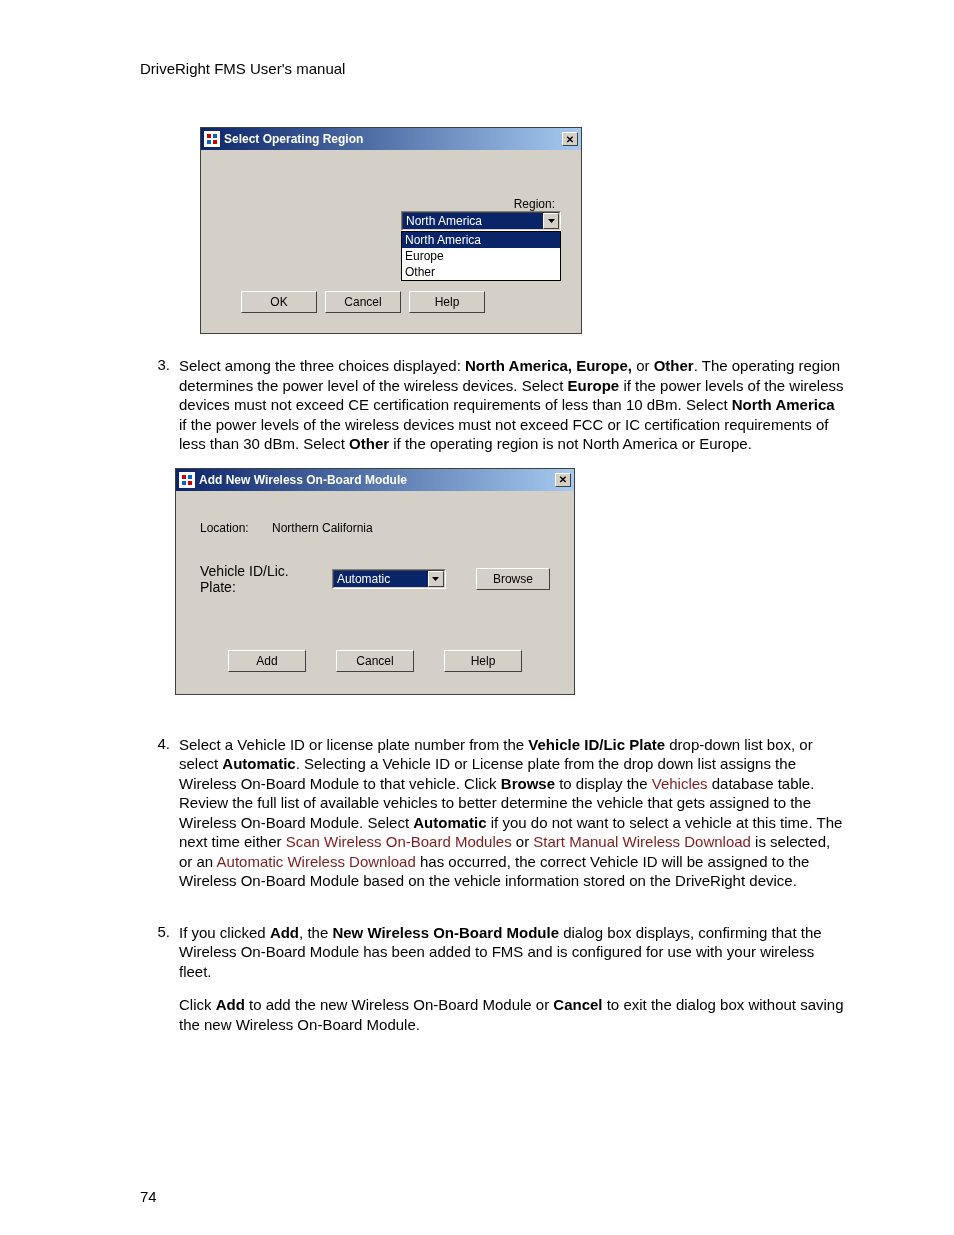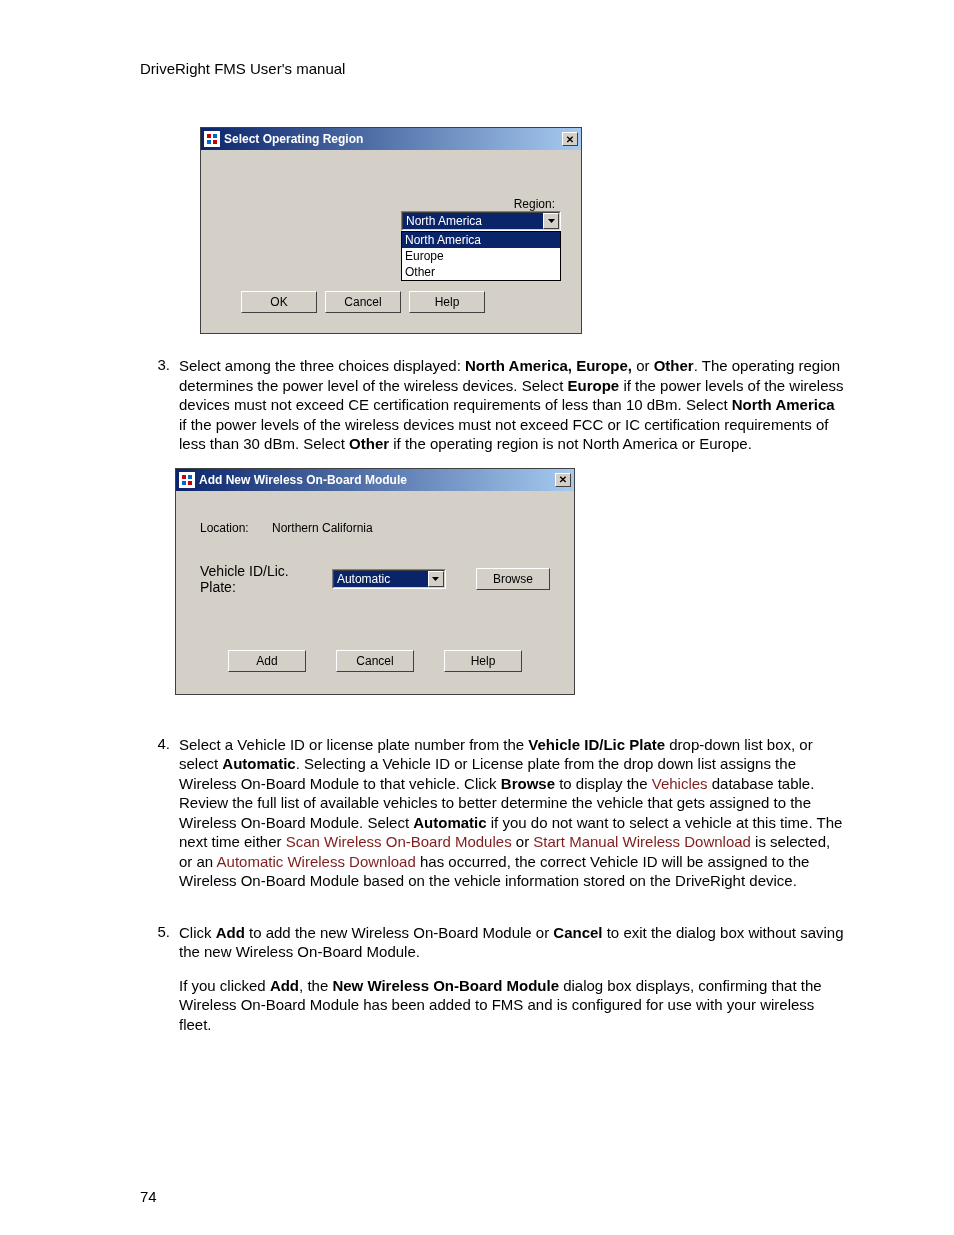--- a/index.html
+++ b/index.html
@@ -315,23 +315,23 @@
         <p>
           <span>Select a Vehicle ID or license plate number from the </span><span class="bold">Vehicle ID/Lic Plate</span><span> drop-down list box, or select </span><span class="bold">Automatic</span><span>. Selecting a Vehicle ID or License plate from the drop down list assigns the Wireless On-Board Module to that vehicle. Click </span><span class="bold">Browse</span><span> to display the </span><a class="link">Vehicles</a><span> database table. Review the full list of available vehicles to better determine the vehicle that gets assigned to the Wireless On-Board Module. Select </span><span class="bold">Automatic</span><span> if you do not want to select a vehicle at this time. The next time either </span><a class="link">Scan Wireless On-Board Modules</a><span> or </span><a class="link">Start Manual Wireless Download</a><span> is selected, or an </span><a class="link">Automatic Wireless Download</a><span> has occurred, the correct Vehicle ID will be assigned to the Wireless On-Board Module based on the vehicle information stored on the DriveRight device.</span>
         </p>
       </div>
     </li>
 
     <li>
       <div class="li-num">5.</div>
       <div class="li-body">
         <p>
+          <span>If you clicked </span><span class="bold">Add</span><span>, the </span><span class="bold">New Wireless On-Board Module</span><span> dialog box displays, confirming that the Wireless On-Board Module has been added to FMS and is configured for use with your wireless fleet.</span>
+        </p>
+        <p>
           <span>Click </span><span class="bold">Add</span><span> to add the new Wireless On-Board Module or </span><span class="bold">Cancel</span><span> to exit the dialog box without saving the new Wireless On-Board Module.</span>
         </p>
-        <p>
-          <span>If you clicked </span><span class="bold">Add</span><span>, the </span><span class="bold">New Wireless On-Board Module</span><span> dialog box displays, confirming that the Wireless On-Board Module has been added to FMS and is configured for use with your wireless fleet.</span>
-        </p>
       </div>
     </li>
   </ol>
 
   <div class="page-num">74</div>
 </div>
 
 </body></html>

